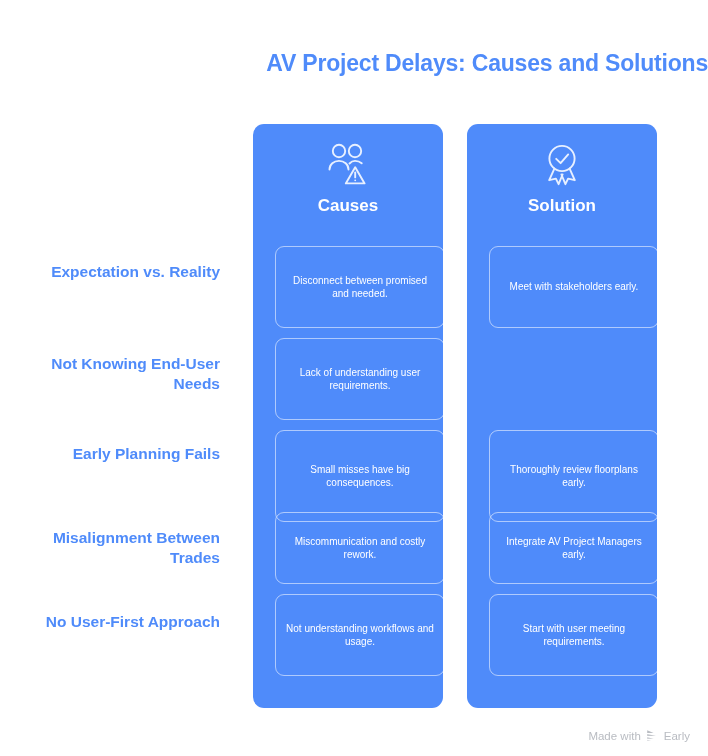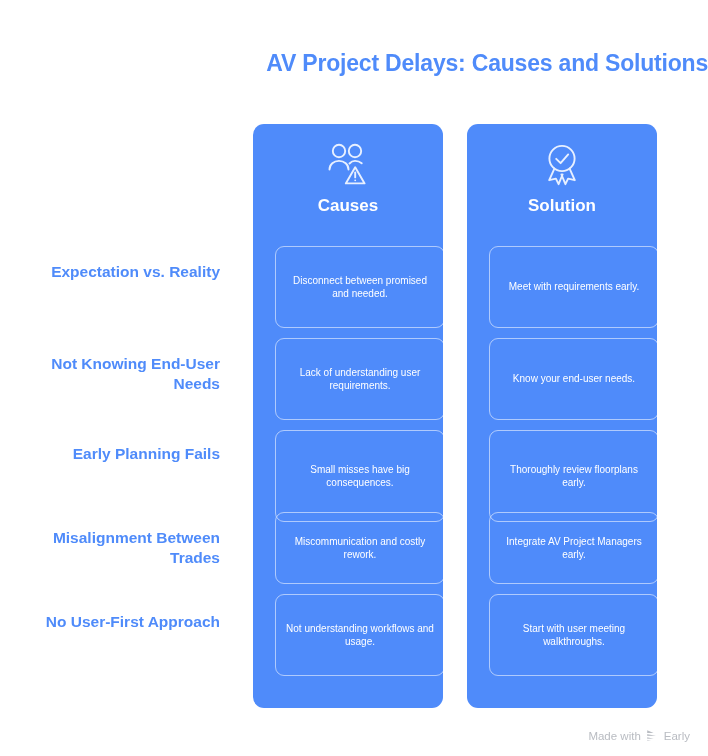--- a/index.html
+++ b/index.html
@@ -232,33 +232,30 @@
               <path d="M20.2 20.8 L24.6 25.2 L32.2 16.4"></path>
               <path d="M18.4 30.6 L13.2 42.2 L19.9 40.6 L22.6 46.2 L26.6 36.5"></path>
               <path d="M33.6 30.6 L38.8 42.2 L32.1 40.6 L29.4 46.2 L25.4 36.5"></path>
             </svg>
           </span>
           <span class="col-title">Solution</span>
         </div>
 
         <div class="cells">
           <div class="cell r0">
-            <span class="cell-text">Meet with requirements early.</span>
-          </div>
-          <div class="cell r1">
-            <span class="cell-text">Know your end-user needs.</span>
+            <span class="cell-text">Meet with stakeholders early.</span>
           </div>
           <div class="cell r2">
             <span class="cell-text">Thoroughly review floorplans early.</span>
           </div>
           <div class="cell r3">
             <span class="cell-text">Integrate AV Project Managers early.</span>
           </div>
           <div class="cell r4">
-            <span class="cell-text">Start with user meeting walkthroughs.</span>
+            <span class="cell-text">Start with user meeting requirements.</span>
           </div>
         </div>
       </div>
 
     </div>
   </div>
 
   <div class="footer">
     <span>Made with</span>
     <span class="footer-logo">

